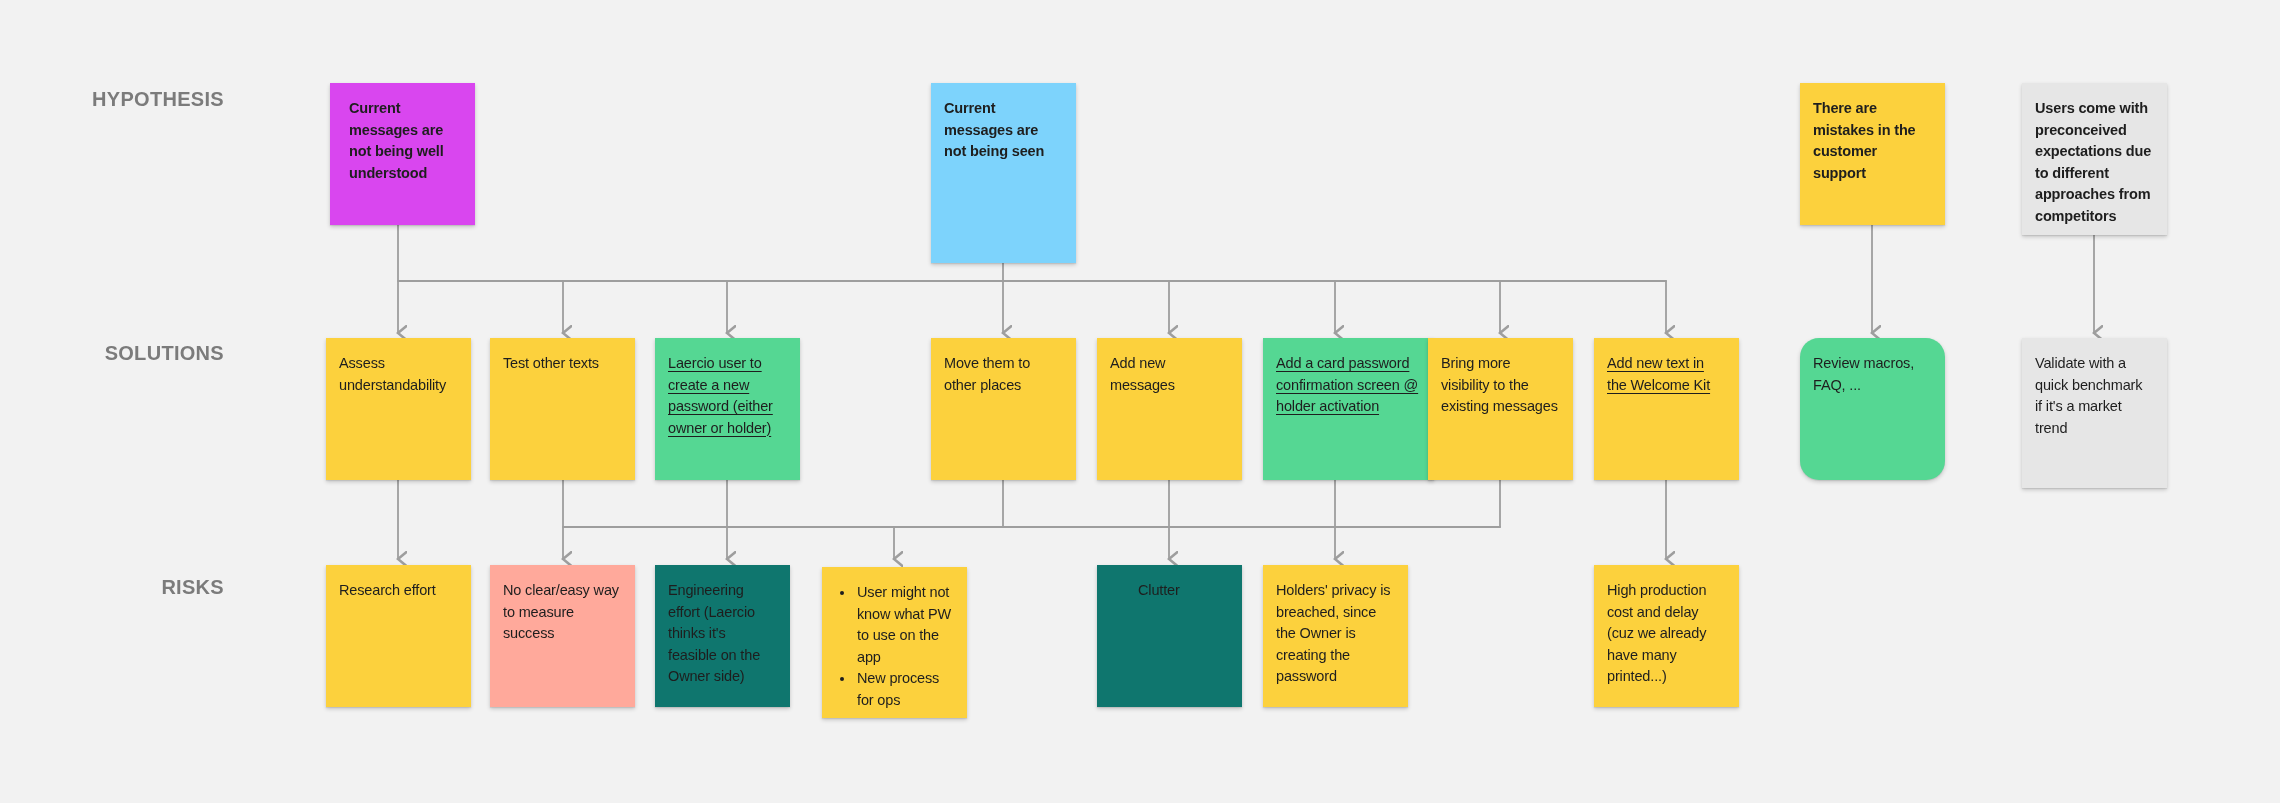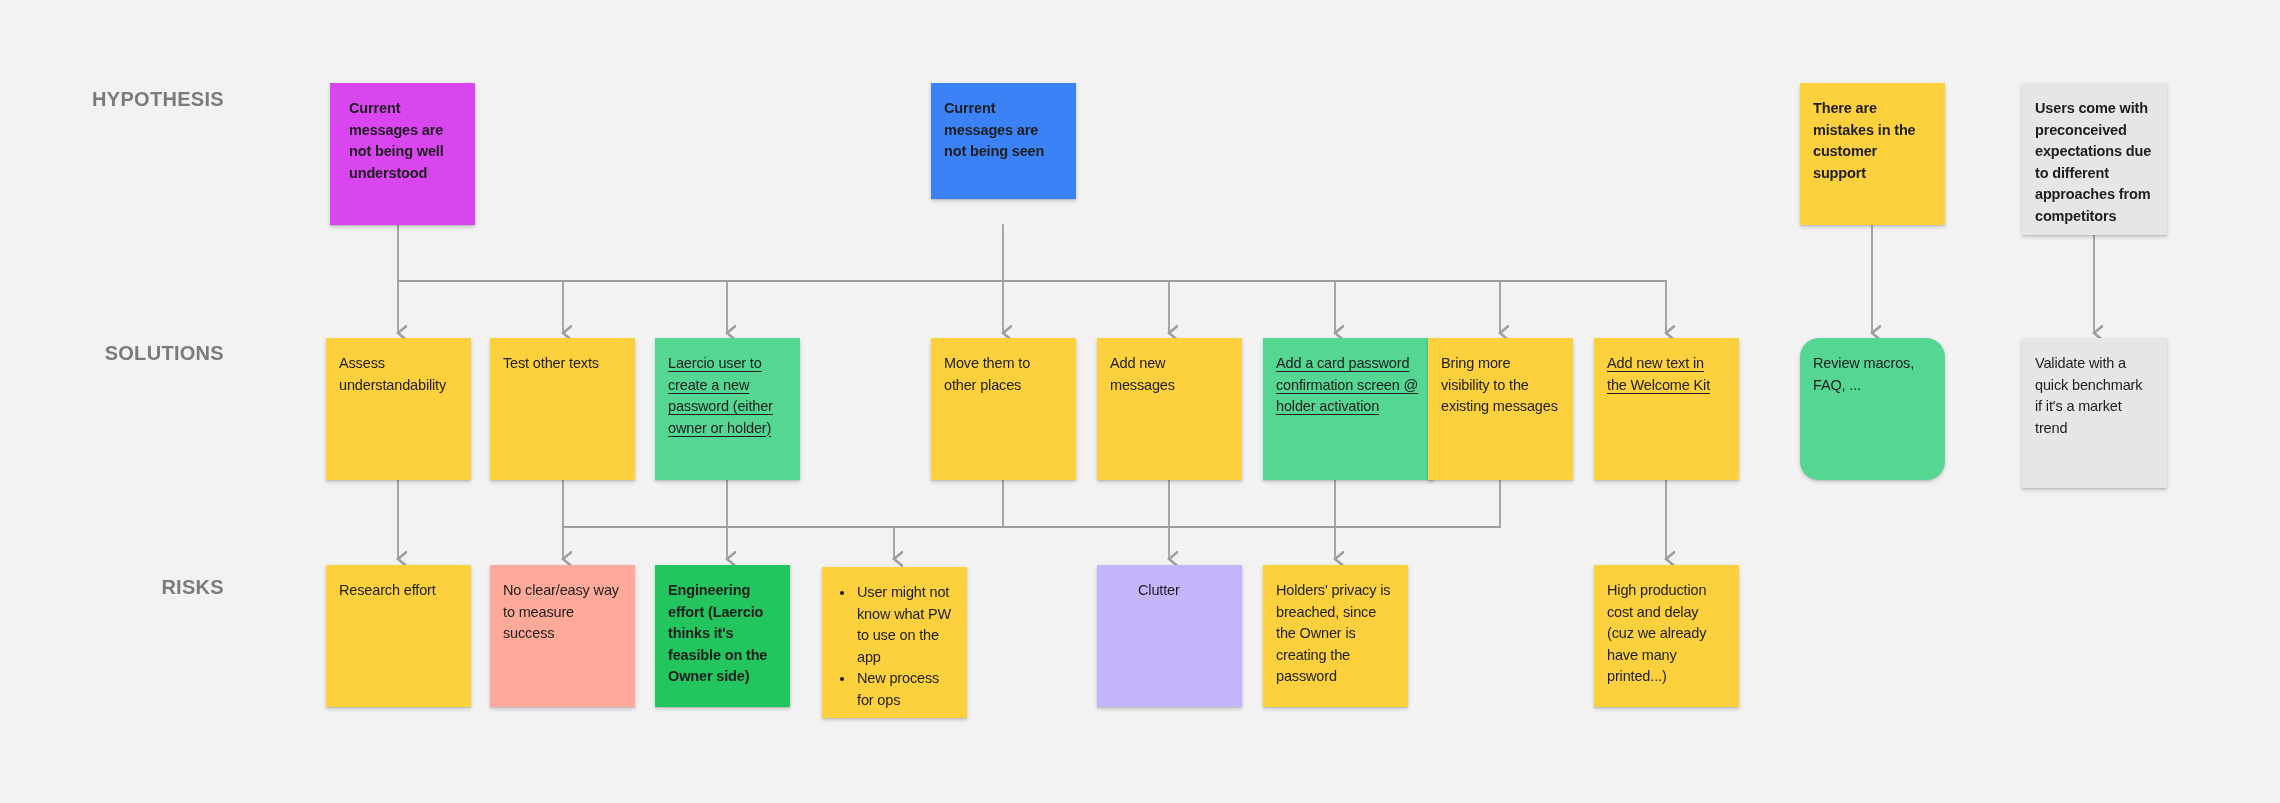--- a/index.html
+++ b/index.html
@@ -58,39 +58,39 @@
       <line x1="1335" y1="480" x2="1335" y2="559" stroke="#9e9e9e" stroke-width="1.8" stroke-linecap="round" marker-end="url(#arrowhead)"></line>
       <line x1="1666" y1="480" x2="1666" y2="559" stroke="#9e9e9e" stroke-width="1.8" stroke-linecap="round" marker-end="url(#arrowhead)"></line>
     </svg>
 
   <div class="row-label" style="top: 88px; color: rgb(123, 123, 123);">HYPOTHESIS</div>
   <div class="row-label" style="top: 342px; color: rgb(123, 123, 123);">SOLUTIONS</div>
   <div class="row-label" style="top: 576px; color: rgb(123, 123, 123);">RISKS</div>
 
   <div id="notes-layer">
       <div class="note bold" style="left: 330px; top: 83px; width: 145px; height: 142px; background: #d946ef; padding-left: 19px;"><span class="note-text">Current messages are not being well understood</span></div>
-      <div class="note bold" style="left: 931px; top: 83px; width: 145px; height: 116px; background: #3b82f6;"><span class="note-text">Current messages are not being seen</span></div>
+      <div class="note bold" style="left: 931px; top: 83px; width: 145px; height: 180px; background: #7dd3fc;"><span class="note-text">Current messages are not being seen</span></div>
       <div class="note bold" style="left: 1800px; top: 83px; width: 145px; height: 142px; background: rgb(252, 209, 61);"><span class="note-text">There are mistakes in the customer support</span></div>
       <div class="note bold" style="left: 2022px; top: 83px; width: 145px; height: 152px; background: rgb(230, 230, 230);"><span class="note-text">Users come with preconceived expectations due to different approaches from competitors</span></div>
       <div class="note" style="left: 326px; top: 338px; width: 145px; height: 142px; background: rgb(252, 209, 61);"><span class="note-text">Assess understandability</span></div>
       <div class="note" style="left: 490px; top: 338px; width: 145px; height: 142px; background: rgb(252, 209, 61);"><span class="note-text">Test other texts</span></div>
       <div class="note underline" style="left: 655px; top: 338px; width: 145px; height: 142px; background: rgb(85, 215, 147);"><span class="note-text">Laercio user to create a new password (either owner or holder)</span></div>
       <div class="note" style="left: 931px; top: 338px; width: 145px; height: 142px; background: rgb(252, 209, 61);"><span class="note-text">Move them to other places</span></div>
       <div class="note" style="left: 1097px; top: 338px; width: 145px; height: 142px; background: rgb(252, 209, 61);"><span class="note-text">Add new messages</span></div>
       <div class="note underline" style="left: 1263px; top: 338px; width: 171px; height: 142px; background: rgb(85, 215, 147);"><span class="note-text">Add a card password confirmation screen @ holder activation</span></div>
       <div class="note" style="left: 1428px; top: 338px; width: 145px; height: 142px; background: rgb(252, 209, 61);"><span class="note-text">Bring more visibility to the existing messages</span></div>
       <div class="note underline" style="left: 1594px; top: 338px; width: 145px; height: 142px; background: rgb(252, 209, 61);"><span class="note-text">Add new text in the Welcome Kit</span></div>
       <div class="note" style="left: 1800px; top: 338px; width: 145px; height: 142px; background: rgb(85, 215, 147); border-radius: 19px;"><span class="note-text">Review macros, FAQ, ...</span></div>
       <div class="note" style="left: 2022px; top: 338px; width: 145px; height: 150px; background: rgb(230, 230, 230);"><span class="note-text">Validate with a quick benchmark if it's a market trend</span></div>
       <div class="note" style="left: 326px; top: 565px; width: 145px; height: 142px; background: rgb(252, 209, 61);"><span class="note-text">Research effort</span></div>
       <div class="note" style="left: 490px; top: 565px; width: 145px; height: 142px; background: rgb(255, 169, 155);"><span class="note-text">No clear/easy way to measure success</span></div>
-      <div class="note" style="left: 655px; top: 565px; width: 135px; height: 142px; background: #22c55e; font-weight: bold;"><span class="note-text">Engineering effort (Laercio thinks it's feasible on the Owner side)</span></div>
+      <div class="note" style="left: 655px; top: 565px; width: 135px; height: 142px; background: #0f766e;"><span class="note-text">Engineering effort (Laercio thinks it's feasible on the Owner side)</span></div>
       <div class="note" style="left: 822px; top: 567px; width: 145px; height: 151px; background: rgb(252, 209, 61);">
         <ul>
           <li>User might not know what PW to use on the app</li>
           <li>New process for ops</li>
         </ul>
       </div>
-      <div class="note" style="left: 1097px; top: 565px; width: 145px; height: 142px; background: #c4b5fd; padding-left: 41px;"><span class="note-text">Clutter</span></div>
+      <div class="note" style="left: 1097px; top: 565px; width: 145px; height: 142px; background: #0f766e; padding-left: 41px;"><span class="note-text">Clutter</span></div>
       <div class="note" style="left: 1263px; top: 565px; width: 145px; height: 142px; background: rgb(252, 209, 61);"><span class="note-text">Holders' privacy is breached, since the Owner is creating the password</span></div>
       <div class="note" style="left: 1594px; top: 565px; width: 145px; height: 142px; background: rgb(252, 209, 61);"><span class="note-text">High production cost and delay (cuz we already have many printed...)</span></div>
     </div>
 </div>
 
 </body></html>

